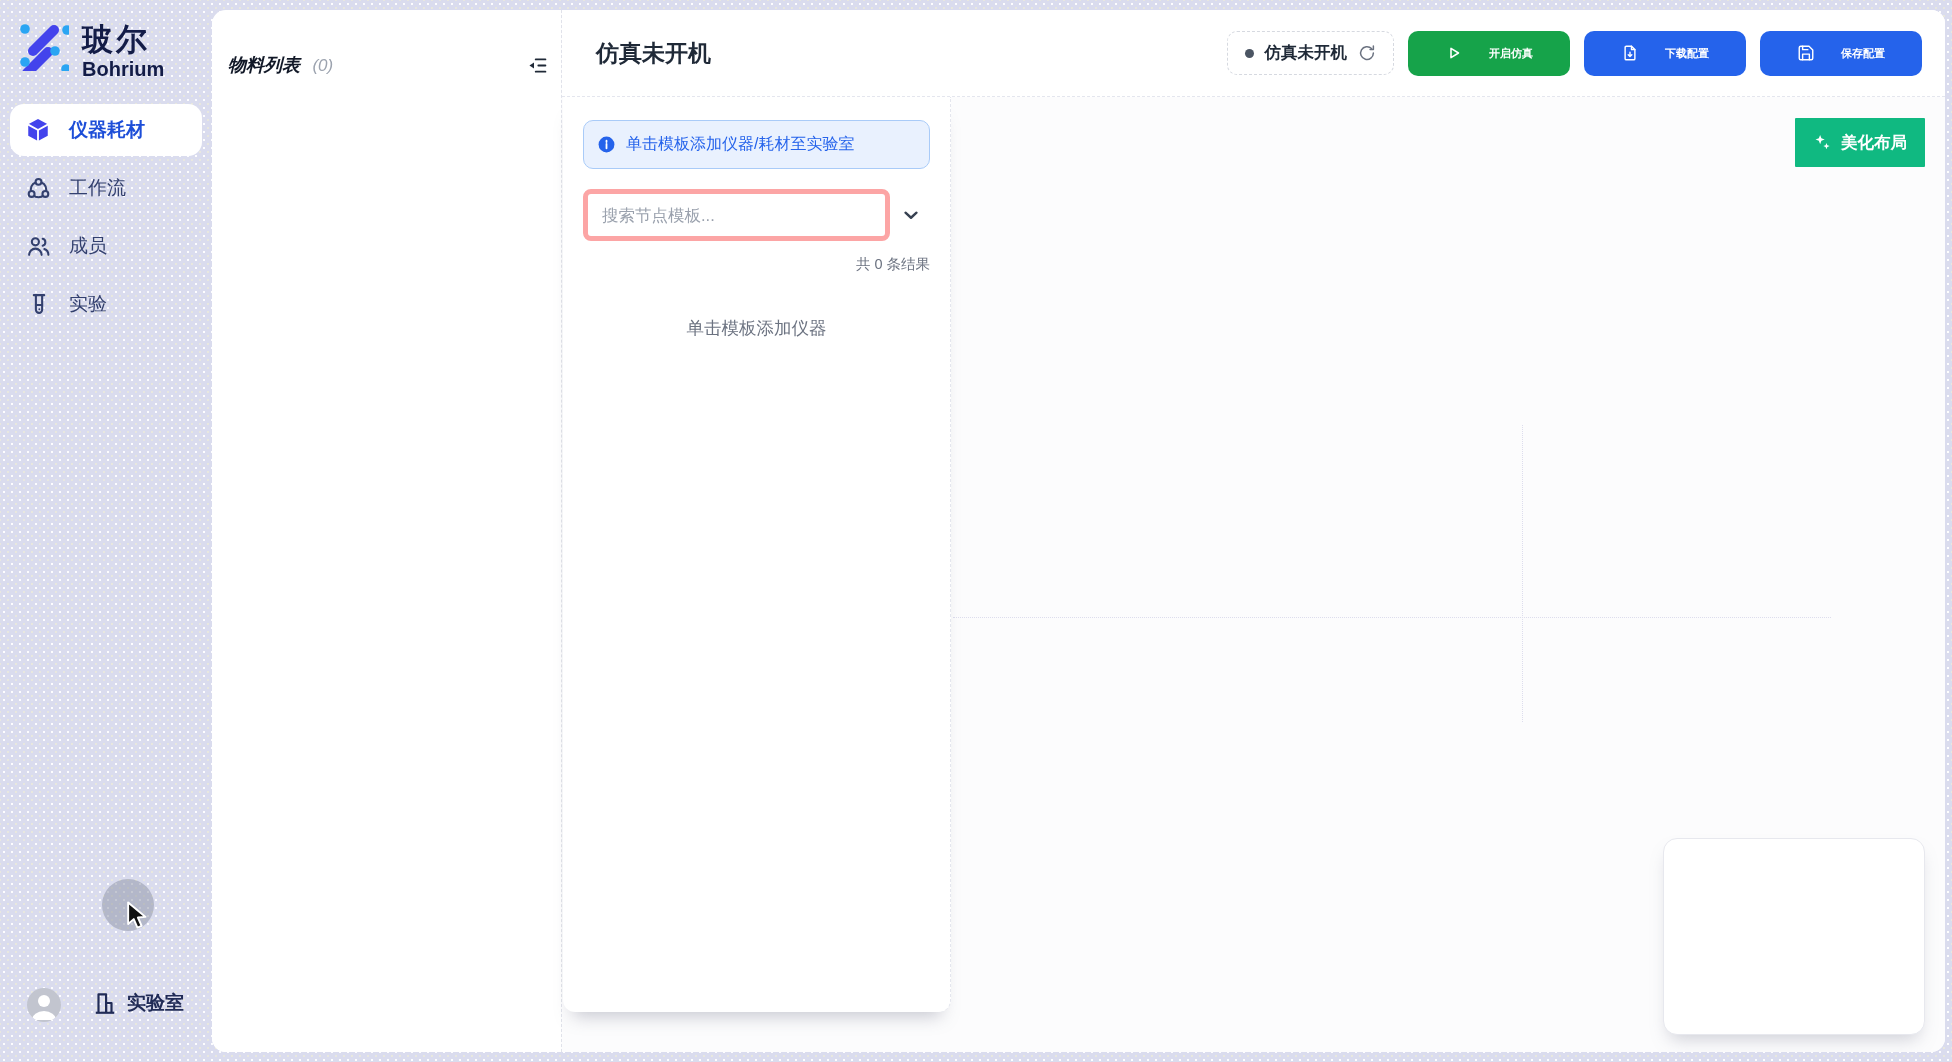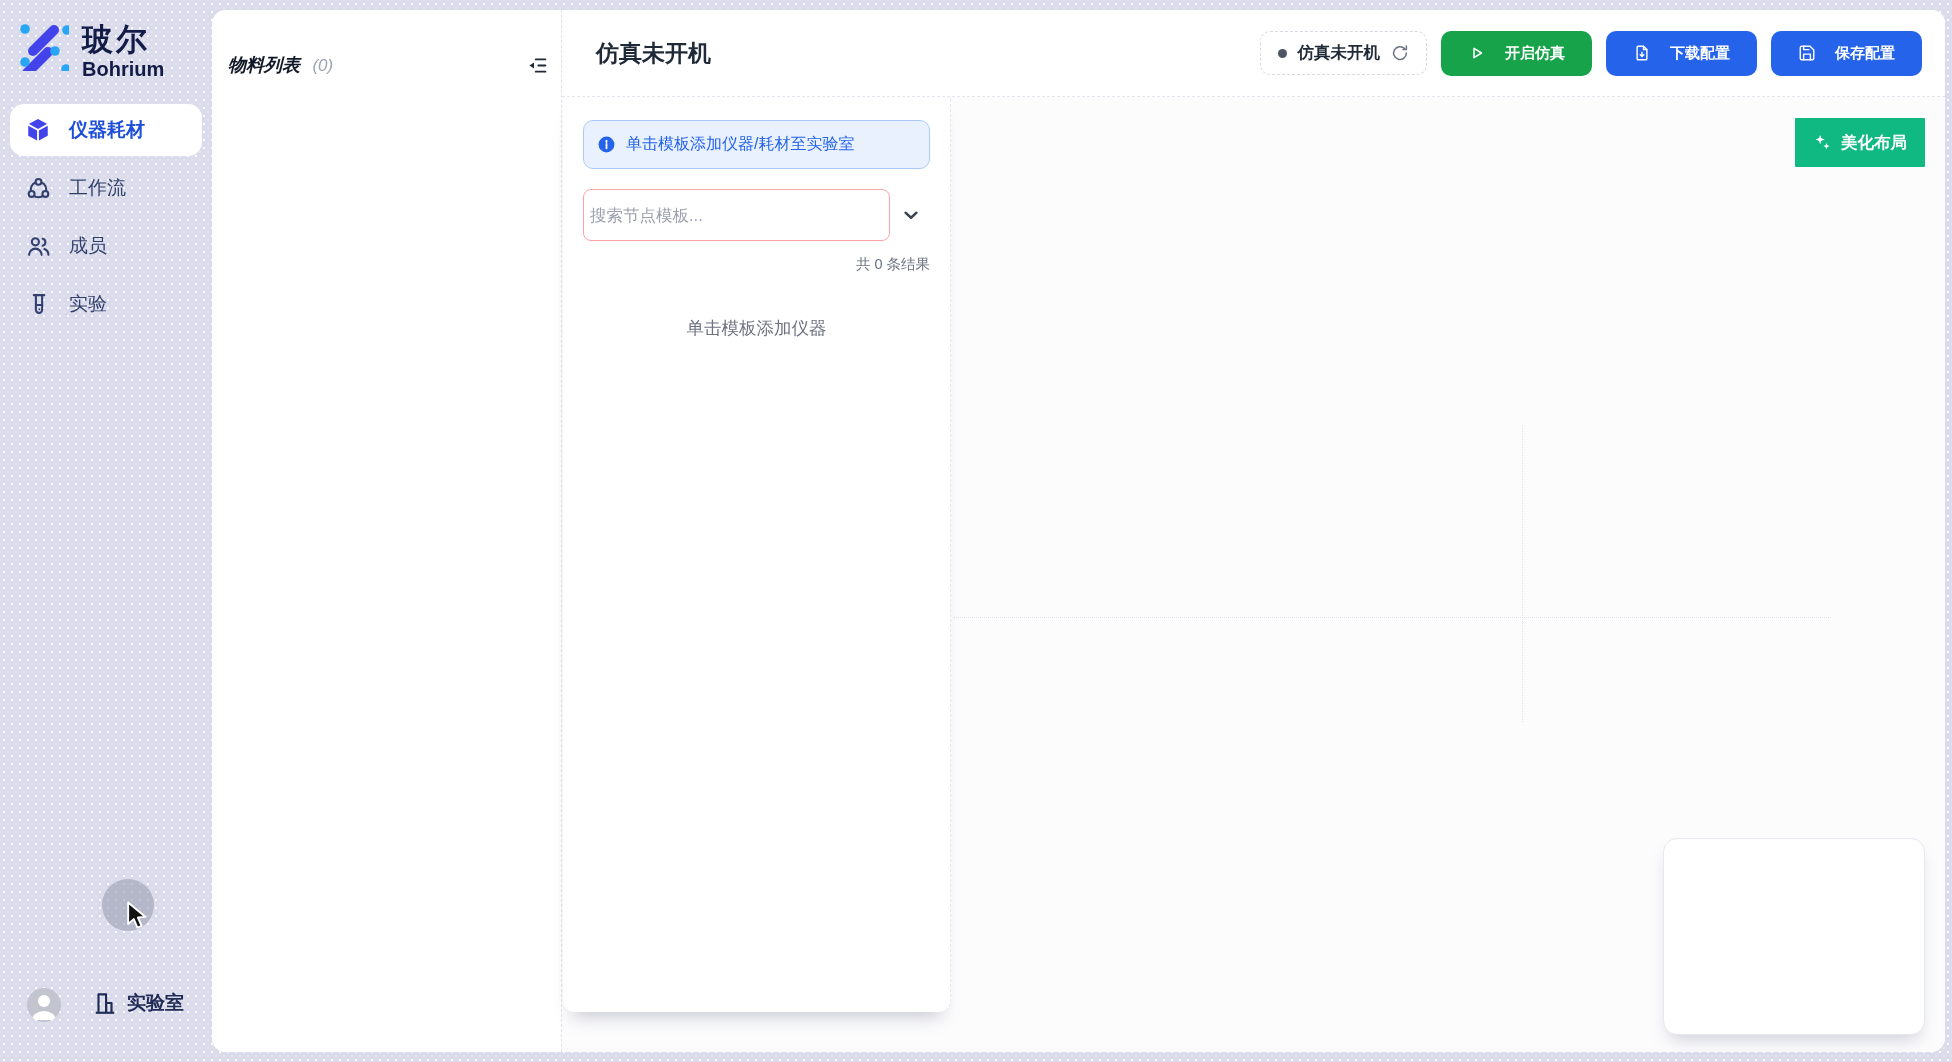--- a/index.html
+++ b/index.html
@@ -57,40 +57,40 @@
                    border-bottom:1px dashed #e4e6ee; display:flex; align-items:center;
                    justify-content:space-between; padding:0 23px 0 34px; }
   .page-title { font-size:23px; font-weight:700; color:#1f2937; }
   .header-actions { display:flex; align-items:center; gap:14px; }
 
   .status-chip { display:flex; align-items:center; gap:11px; height:44px; padding:0 17px;
                  border:1px dashed #d6d9e0; border-radius:10px; background:#fff;
                  font-size:16.5px; font-weight:600; color:#1f2937; }
   .status-dot { width:9px; height:9px; border-radius:50%; background:#4b5563; }
 
-  .btn { display:flex; align-items:center; gap:19px; height:45px; padding:0 27px; border:none;
-         border-radius:10px; font-size:15px; font-weight:600; color:#ffffff; cursor:pointer;
+  .btn { display:flex; align-items:center; gap:26px; height:45px; padding:0 37px; border:none;
+         border-radius:10px; font-size:11px; font-weight:600; color:#ffffff; cursor:pointer;
          font-family:inherit; }
   .btn-green { background:#16a34a; }
   .btn-blue  { background:#2563eb; }
 
   
   .h-guide { position:absolute; left:391px; top:607px; width:878px; border-top:1px dotted #dddded; }
   .v-guide { position:absolute; left:960px; top:415px; height:297px; border-left:1px dotted #dddded; }
 
   
   .template-panel { position:absolute; left:1px; top:87px; width:388px; bottom:40px; background:#ffffff;
                     border-right:1px dashed #e4e6ee; border-radius:0 0 12px 12px;
                     box-shadow:0 14px 18px -10px rgba(110,112,135,.38); padding:23px 20px 0 20px; }
   .info-banner { display:flex; align-items:center; gap:10px; height:49px; padding:0 13px;
                  background:#e9f1fe; border:1px solid #a9cbf8; border-radius:10px;
                  color:#2563eb; font-size:16px; }
   .search-row { display:flex; align-items:center; margin-top:20px; }
-  .search-input { width:307px; height:52px; border:1px solid #fca5a5; border-radius:8px;
-                  padding:0 6px; font-size:16.5px; color:#374151; outline:none; font-family:inherit; background:#fff; }
+  .search-input { width:307px; height:52px; border:5px solid #fca5a5; border-radius:8px;
+                  padding:0 14px; font-size:16.5px; color:#374151; outline:none; font-family:inherit; background:#fff; }
   .search-input::placeholder { color:#9aa1ad; }
   .dropdown-toggle { margin-left:auto; margin-right:6px; width:26px; height:26px; display:flex;
                      align-items:center; justify-content:center; cursor:pointer; }
   .result-count { margin-top:14px; text-align:right; font-size:14.5px; color:#6b7280; }
   .empty-text { margin-top:42px; text-align:center; font-size:17.5px; color:#6b7280; }
 
   .beautify-btn { position:absolute; right:20px; top:108px; display:flex; align-items:center; gap:9px;
                   height:49px; padding:0 18px; background:#10b981; border:none; border-radius:1px;
                   color:#fff; font-size:16.5px; font-weight:600; cursor:pointer; font-family:inherit; }
 

